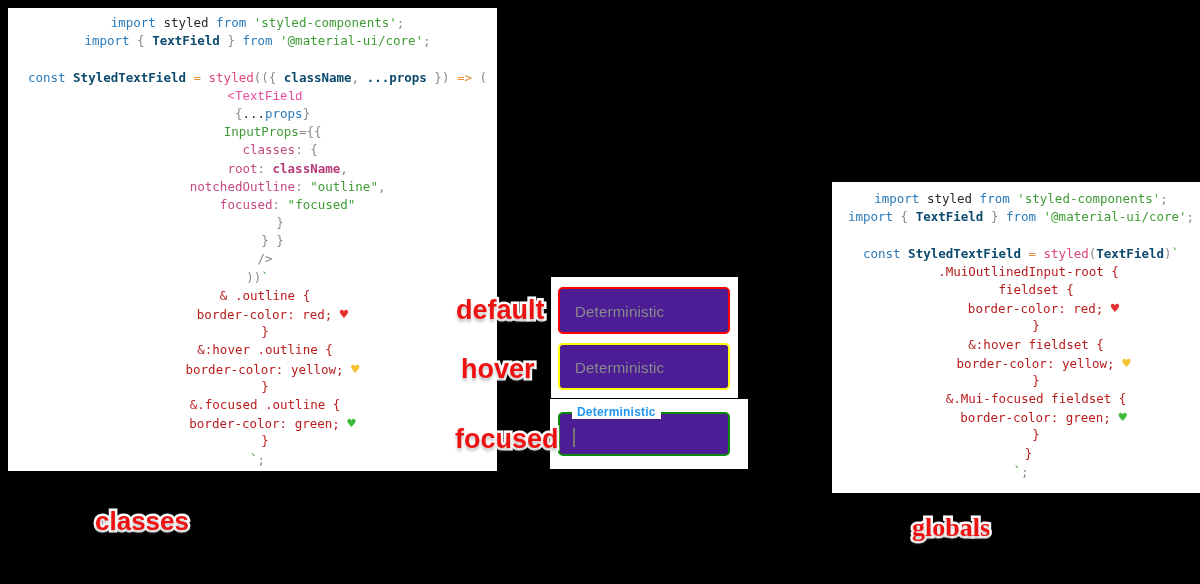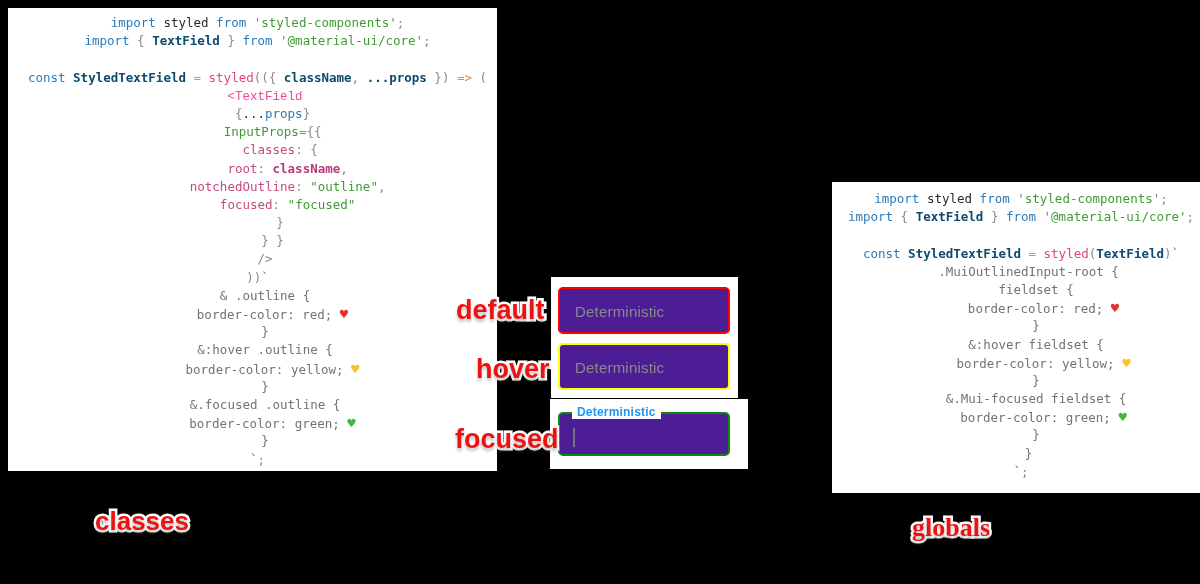--- a/index.html
+++ b/index.html
@@ -18,21 +18,21 @@
     font-size:12.5px;line-height:18.2px;white-space:pre;
   }
   .panel-left pre.code{padding:6px 0 0 10px;}
   .panel-right pre.code{padding:8px 0 0 10px;}
   .cl{height:18.2px;}
 
   .t-kw{color:#2a7ab9;}
   .t-pl{color:#2b2b2b;}
   .t-bold{color:#0c4a6e;font-weight:bold;}
   .t-str{color:#3f9b35;}
-  .t-css{color:#737373;}
+  .t-css{color:#b91c1c;}
   .t-fn{color:#e0457b;}
   .t-tag{color:#ec4899;font-family:Liberation Mono, monospace;}
   .t-prop{color:#c64a82;}
   .t-propb{color:#b63a78;font-weight:bold;}
   .t-gr{color:#8a8a8a;}
   .t-op{color:#e09038;}
   .t-hr{color:#e53131;font-size:14px;}
   .t-hy{color:#f7c331;font-size:14px;}
   .t-hg{color:#3dbb3d;font-size:14px;}
 
@@ -56,21 +56,21 @@
   }
 
   .red-label{
     position:absolute;color:#ee1111;font-weight:bold;letter-spacing:0;
     -webkit-text-stroke:5px #fff;paint-order:stroke fill;
     text-shadow:0 3px 3px rgba(125,125,125,.45);
     font-family:"Liberation Sans", sans-serif;
   }
   .state-label{font-size:27px;}
   .state-default{left:456px;top:295px;}
-  .state-hover{left:476px;top:354px;}
+  .state-hover{left:461px;top:354px;}
   .state-focused{left:455px;top:424px;}
   .caption{font-size:26px;}
   .caption-left{left:95px;top:506px;}
   .caption-right{left:912px;top:513px;font-family:Liberation Serif, serif;}
 </style>
 </head>
 <body>
 
 <section class="panel panel-left">
   <pre class="code"><div class="cl"><span class="t-kw">import</span><span class="t-pl"> styled </span><span class="t-kw">from</span><span class="t-str"> 'styled-components'</span><span class="t-gr">;</span></div><div class="cl"><span class="t-kw">import</span><span class="t-gr"> { </span><span class="t-bold">TextField</span><span class="t-gr"> } </span><span class="t-kw">from</span><span class="t-str"> '@material-ui/core'</span><span class="t-gr">;</span></div><div class="cl">&nbsp;</div><div class="cl"><span class="t-kw">const</span><span class="t-bold"> StyledTextField </span><span class="t-op">=</span><span class="t-fn"> styled</span><span class="t-gr">(({ </span><span class="t-bold">className</span><span class="t-gr">, </span><span class="t-bold">...props</span><span class="t-gr"> }) </span><span class="t-op">=&gt;</span><span class="t-gr"> (</span></div><div class="cl"><span class="t-tag">  &lt;TextField</span></div><div class="cl"><span class="t-gr">    {</span><span class="t-pl">...</span><span class="t-kw">props</span><span class="t-gr">}</span></div><div class="cl"><span class="t-str">    InputProps</span><span class="t-gr">={{</span></div><div class="cl"><span class="t-prop">      classes</span><span class="t-gr">: {</span></div><div class="cl"><span class="t-prop">        root</span><span class="t-gr">: </span><span class="t-propb">className</span><span class="t-gr">,</span></div><div class="cl"><span class="t-prop">        notchedOutline</span><span class="t-gr">: </span><span class="t-str">"outline"</span><span class="t-gr">,</span></div><div class="cl"><span class="t-prop">        focused</span><span class="t-gr">: </span><span class="t-str">"focused"</span></div><div class="cl"><span class="t-gr">      }</span></div><div class="cl"><span class="t-gr">    } }</span></div><div class="cl"><span class="t-gr">  /&gt;</span></div><div class="cl"><span class="t-gr">))</span><span class="t-str">`</span></div><div class="cl"><span class="t-css">  &amp; .outline {</span></div><div class="cl"><span class="t-css">    border-color: red; </span><span class="t-hr">♥</span></div><div class="cl"><span class="t-css">  }</span></div><div class="cl"><span class="t-css">  &amp;:hover .outline {</span></div><div class="cl"><span class="t-css">    border-color: yellow; </span><span class="t-hy">♥</span></div><div class="cl"><span class="t-css">  }</span></div><div class="cl"><span class="t-css">  &amp;.focused .outline {</span></div><div class="cl"><span class="t-css">    border-color: green; </span><span class="t-hg">♥</span></div><div class="cl"><span class="t-css">  }</span></div><div class="cl"><span class="t-str">`</span><span class="t-gr">;</span></div></pre>

